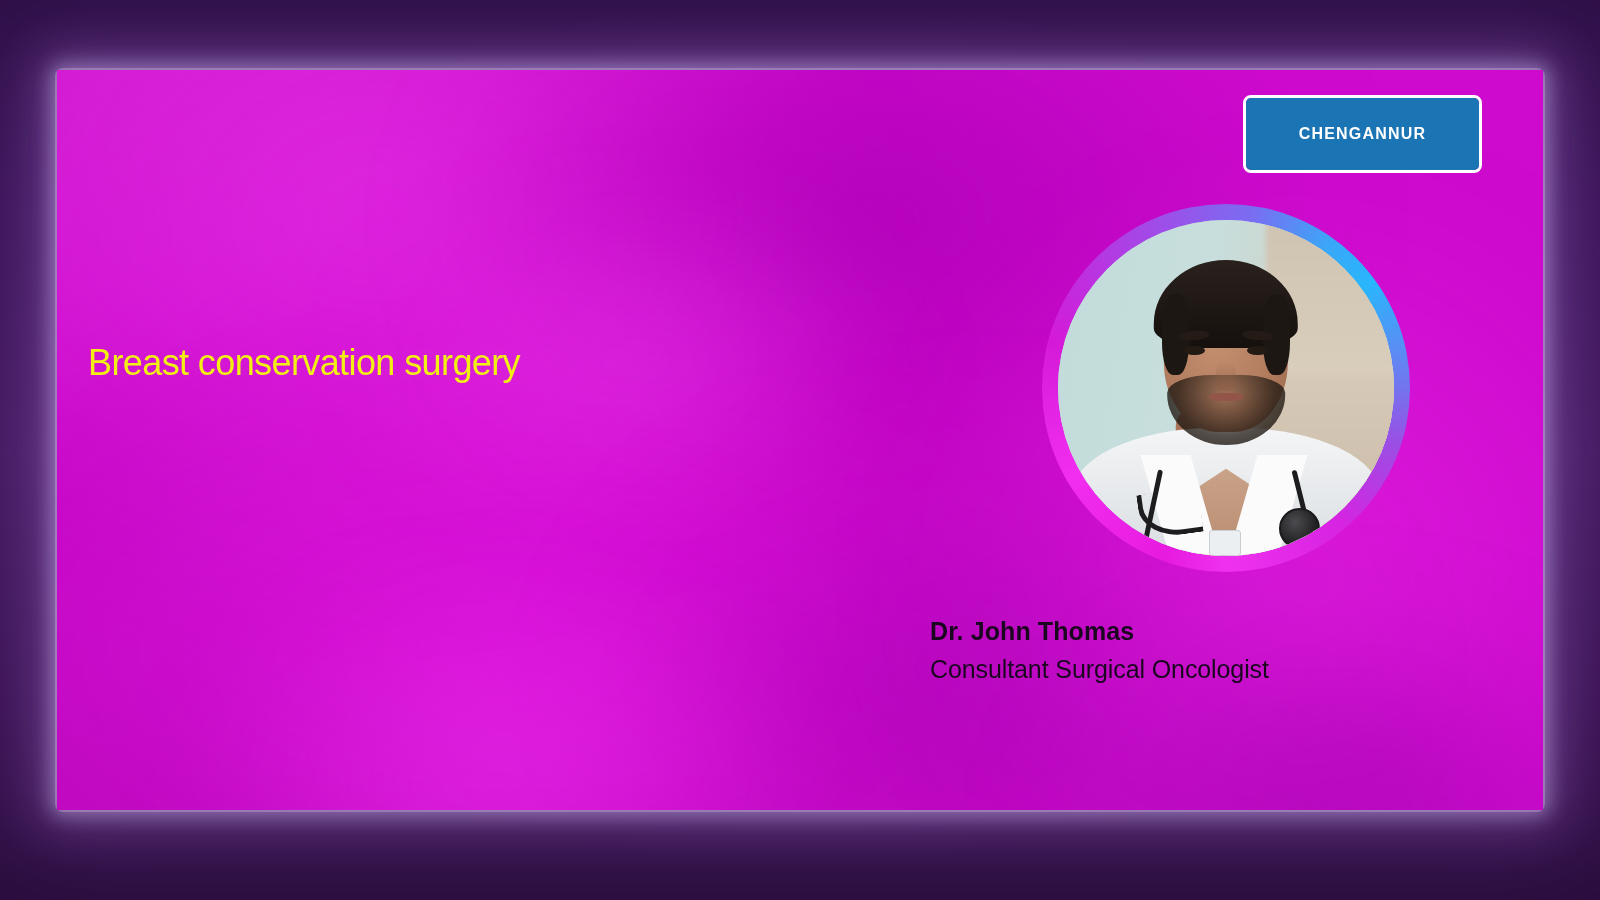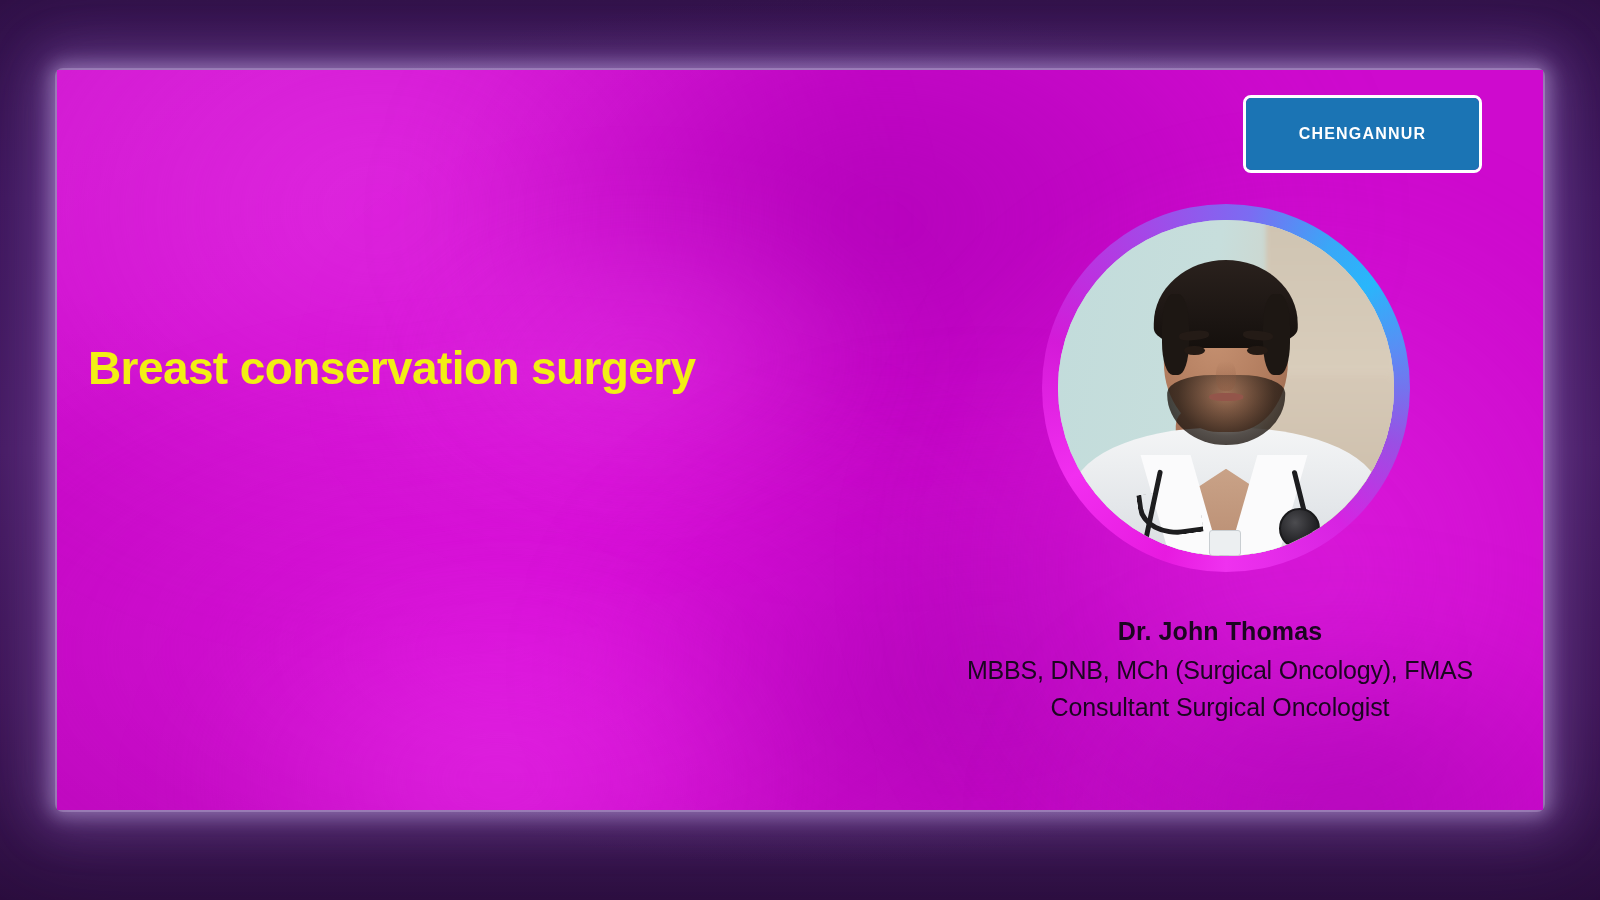--- a/index.html
+++ b/index.html
@@ -128,22 +128,22 @@
   
   #headline {
     position: absolute;
     left: 88px;
     top: 344px;
     width: 900px;
   }
   #title-en {
     margin: 0;
     color: #f2ef14;
-    font-size: 46px;
-    font-weight: 700;
+    font-size: 36px;
+    font-weight: 400;
     letter-spacing: -0.6px;
     line-height: 1.05;
     white-space: nowrap;
   }
   #title-ml {
     margin: 62px 0 0 0;
     color: #ffffff;
     font-size: 42px;
     font-weight: 700;
     line-height: 1.15;
@@ -309,21 +309,21 @@
     width: 9%; height: 7%;
     background: #eceff1; border: 1px solid #c9ced2; border-radius: 3px;
   }
 
   
   #doctor-info {
     position: absolute;
     left: 930px;
     top: 615px;
     width: 580px;
-    text-align: center;
+    text-align: left;
     color: #1b0620;
   }
   #doc-name {
     margin: 0;
     font-size: 25px;
     font-weight: 700;
     letter-spacing: 0.1px;
     line-height: 1.3;
   }
   #doc-qual {
@@ -399,17 +399,16 @@
         <div class="ph-stethR"></div>
         <div class="ph-steth-tube"></div>
         <div class="ph-steth-bell"></div>
         <div class="ph-badge"></div>
       </div>
     </div>
   </div>
 
   <div id="doctor-info">
     <p id="doc-name">Dr. John Thomas</p>
-    <p id="doc-qual">MBBS, DNB, MCh (Surgical Oncology), FMAS</p>
     <p id="doc-role">Consultant Surgical Oncologist</p>
   </div>
 
 </div>
 
 </body></html>

